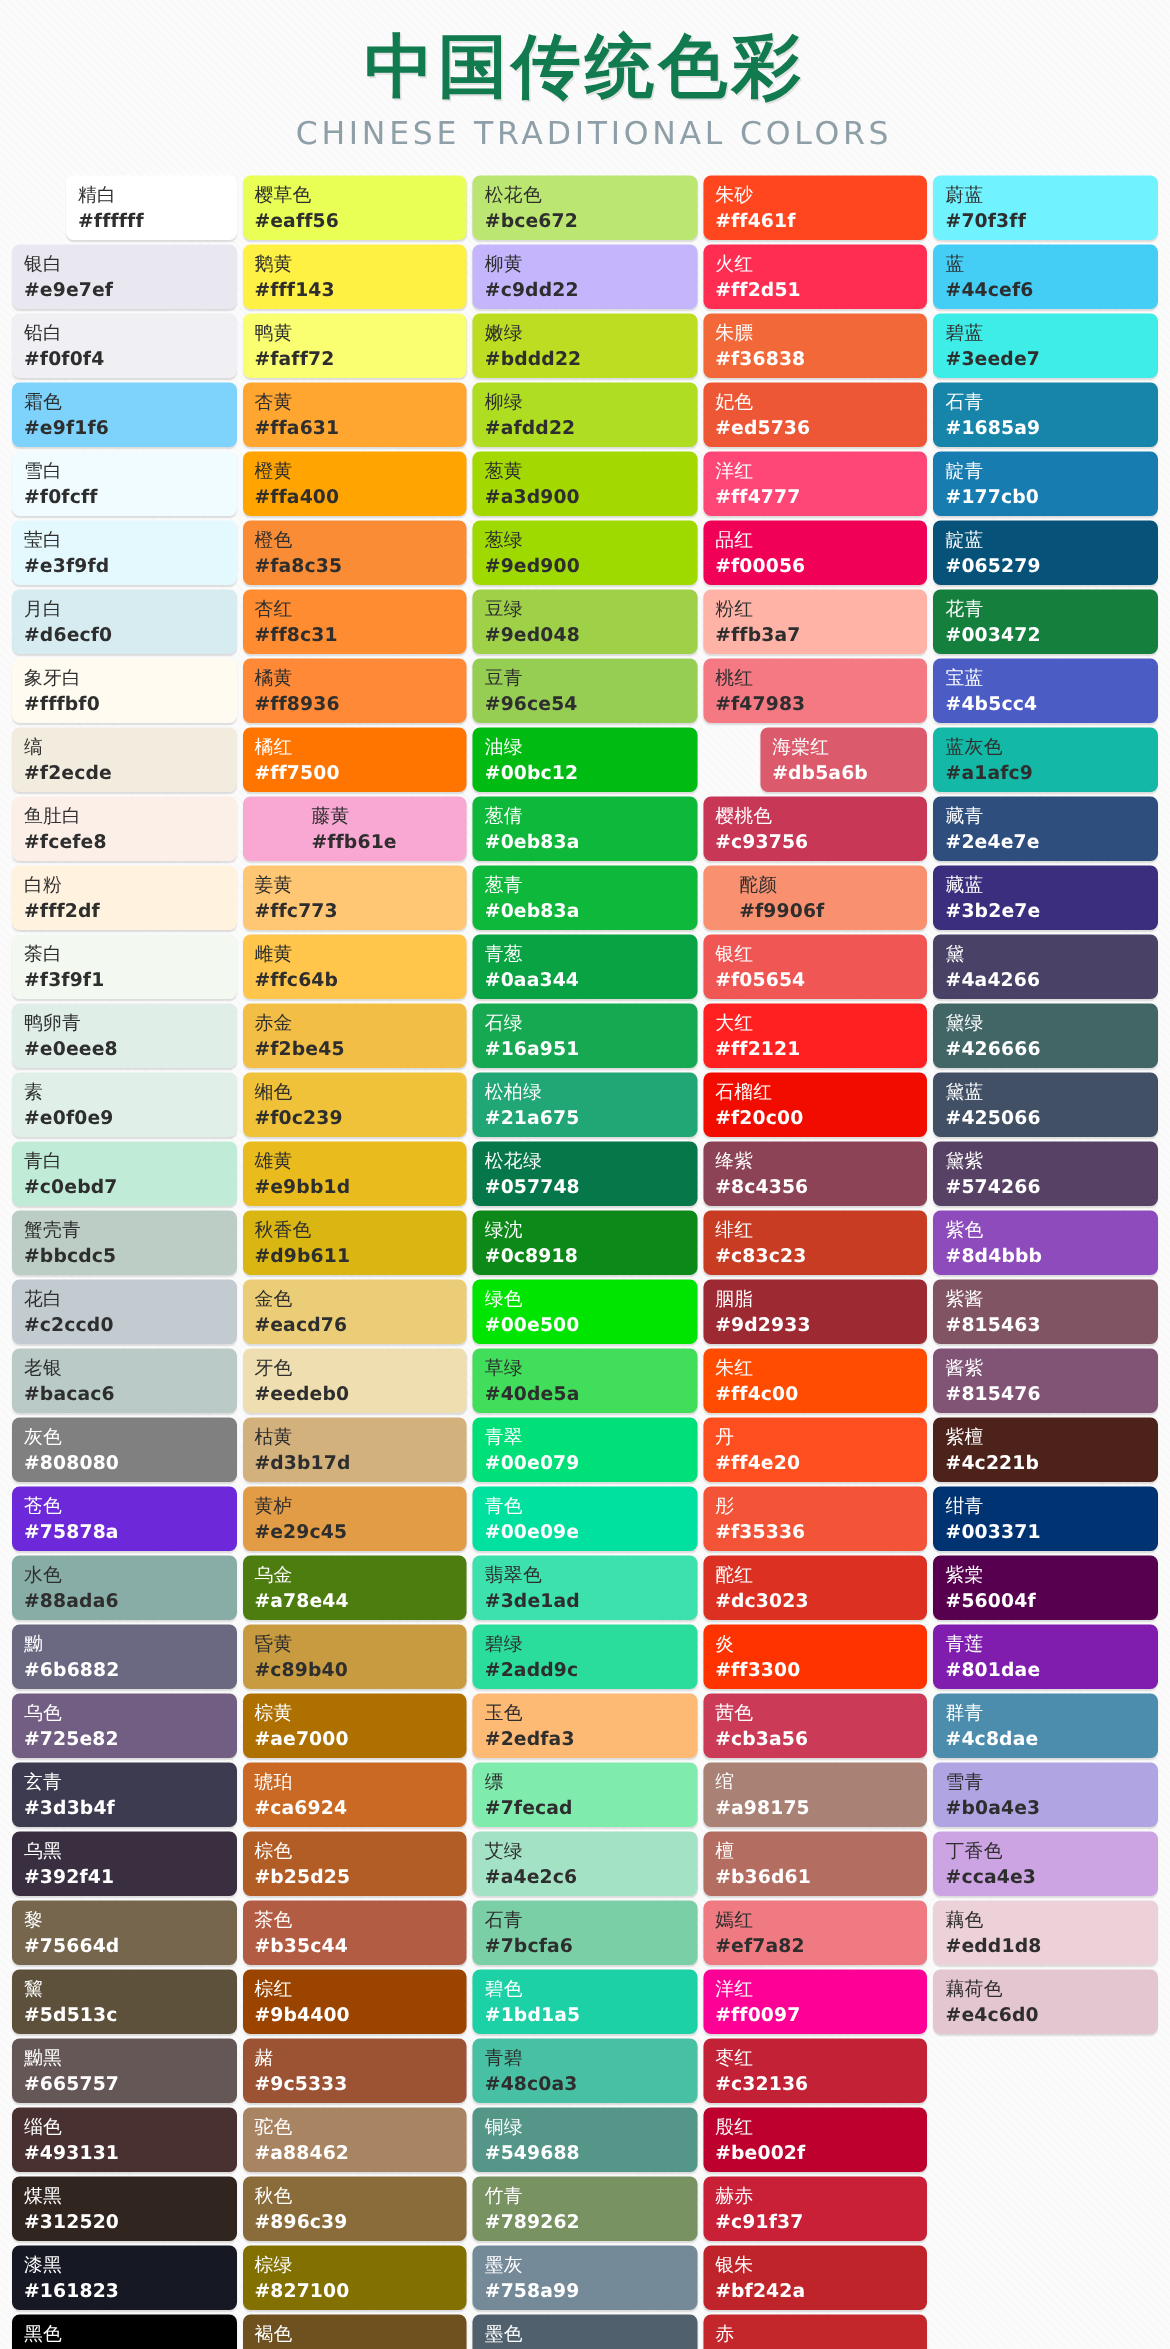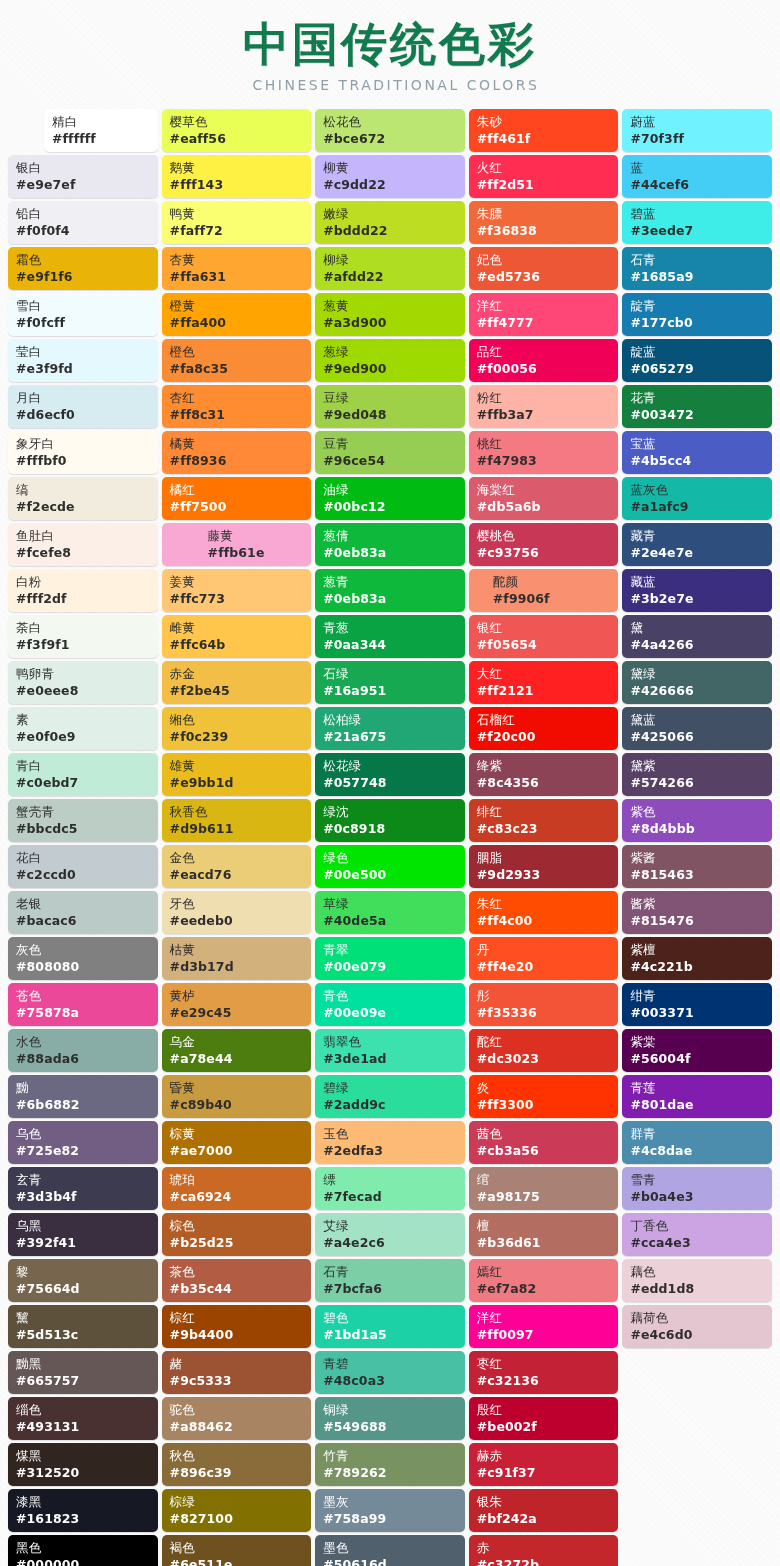--- a/index.html
+++ b/index.html
@@ -22,21 +22,21 @@
   .title-cn {
     font-size: 46px;
     font-weight: bold;
     color: #117a4e;
     letter-spacing: 3px;
     line-height: 1.15;
     margin: 0 0 6px 0;
     text-shadow: 1px 1px 0 rgba(0,0,0,0.10);
   }
   .title-en {
-    font-size: 14px;
+    font-size: 21px;
     color: #8e9fa8;
     letter-spacing: 2.5px;
     margin: 0;
     font-weight: normal;
     padding-left: 12px;
   }
 
   .grid {
     display: flex;
     align-items: flex-start;
@@ -92,21 +92,21 @@
           <div class="sw-hex dark-text">#ffffff</div>
         </div>
         <div class="swatch" style="background: rgb(233, 231, 239);">
           <div class="sw-name dark-text">银白</div>
           <div class="sw-hex dark-text">#e9e7ef</div>
         </div>
         <div class="swatch" style="background: rgb(240, 240, 244);">
           <div class="sw-name dark-text">铅白</div>
           <div class="sw-hex dark-text">#f0f0f4</div>
         </div>
-        <div class="swatch" style="background: #eab308;">
+        <div class="swatch" style="background: #7dd3fc;">
           <div class="sw-name dark-text">霜色</div>
           <div class="sw-hex dark-text">#e9f1f6</div>
         </div>
         <div class="swatch" style="background: rgb(240, 252, 255);">
           <div class="sw-name dark-text">雪白</div>
           <div class="sw-hex dark-text">#f0fcff</div>
         </div>
         <div class="swatch" style="background: rgb(227, 249, 253);">
           <div class="sw-name dark-text">莹白</div>
           <div class="sw-hex dark-text">#e3f9fd</div>
@@ -156,21 +156,21 @@
           <div class="sw-hex dark-text">#c2ccd0</div>
         </div>
         <div class="swatch" style="background: rgb(186, 202, 198);">
           <div class="sw-name dark-text">老银</div>
           <div class="sw-hex dark-text">#bacac6</div>
         </div>
         <div class="swatch" style="background: rgb(128, 128, 128);">
           <div class="sw-name light-text">灰色</div>
           <div class="sw-hex light-text">#808080</div>
         </div>
-        <div class="swatch" style="background: #ec4899;">
+        <div class="swatch" style="background: #6d28d9;">
           <div class="sw-name light-text">苍色</div>
           <div class="sw-hex light-text">#75878a</div>
         </div>
         <div class="swatch" style="background: rgb(136, 173, 166);">
           <div class="sw-name dark-text">水色</div>
           <div class="sw-hex dark-text">#88ada6</div>
         </div>
         <div class="swatch" style="background: rgb(107, 104, 130);">
           <div class="sw-name light-text">黝</div>
           <div class="sw-hex light-text">#6b6882</div>
@@ -502,21 +502,21 @@
           <div class="sw-hex light-text">#f00056</div>
         </div>
         <div class="swatch" style="background: rgb(255, 179, 167);">
           <div class="sw-name dark-text">粉红</div>
           <div class="sw-hex dark-text">#ffb3a7</div>
         </div>
         <div class="swatch" style="background: rgb(244, 121, 131);">
           <div class="sw-name dark-text">桃红</div>
           <div class="sw-hex dark-text">#f47983</div>
         </div>
-        <div class="swatch" style="background: rgb(219, 90, 107);">
+        <div class="swatch" style="background: rgb(219, 90, 107); margin-left: 38px;">
           <div class="sw-name light-text">海棠红</div>
           <div class="sw-hex light-text">#db5a6b</div>
         </div>
         <div class="swatch" style="background: rgb(201, 55, 86);">
           <div class="sw-name light-text">樱桃色</div>
           <div class="sw-hex light-text">#c93756</div>
         </div>
         <div class="swatch" style="background: rgb(249, 144, 111); padding-left: 24px;">
           <div class="sw-name dark-text">酡颜</div>
           <div class="sw-hex dark-text">#f9906f</div>

